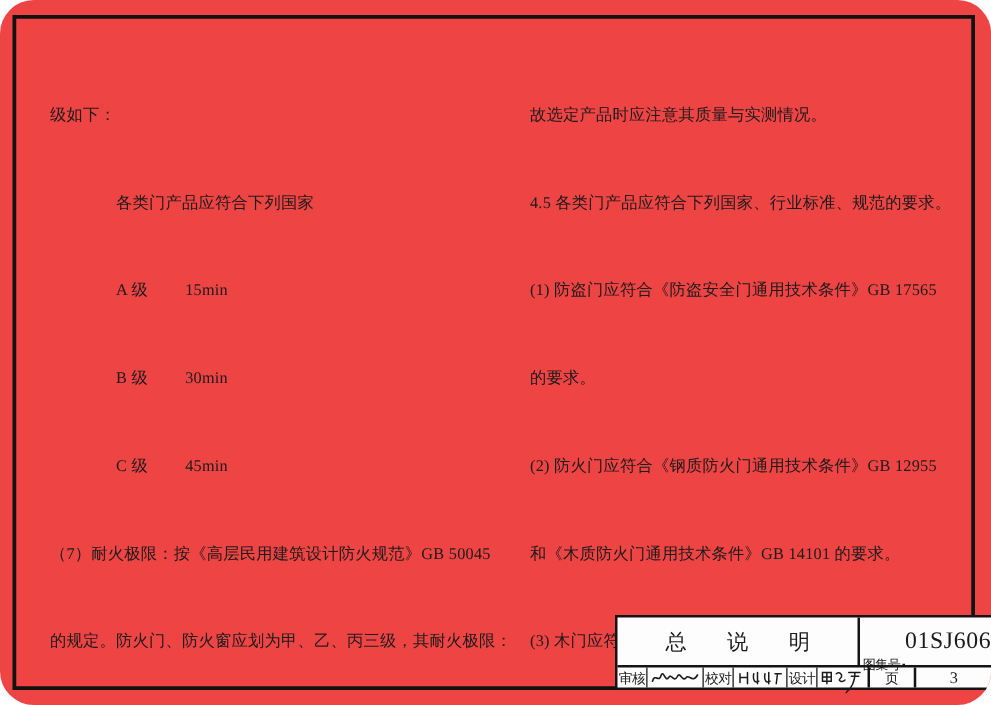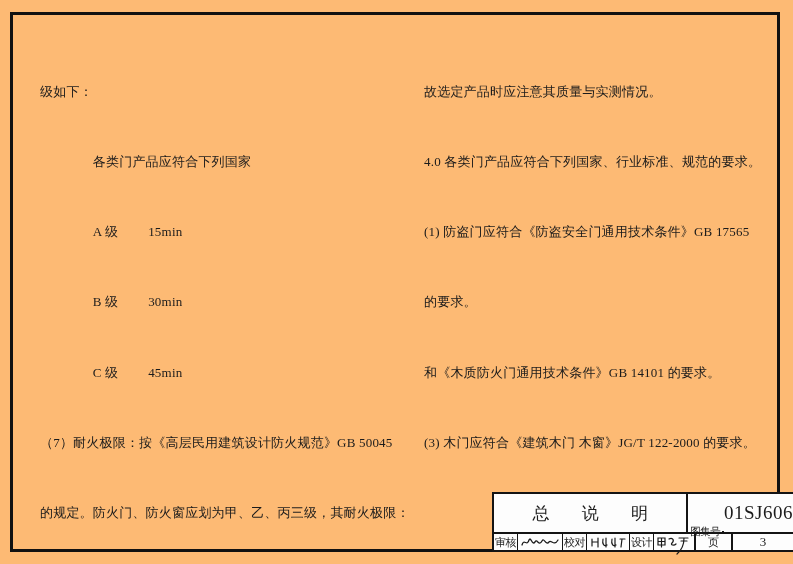--- a/index.html
+++ b/index.html
@@ -1,18 +1,18 @@
 <!DOCTYPE html>
 <html><head>
 <meta charset="utf-8">
 <style>
   html,body{margin:0;padding:0;background:#ffffff;}
   .page{
-    position:relative;width:793px;height:564px;background:#fdba74;overflow:hidden;
-    font-family:"Liberation Serif","DejaVu Serif",serif;color:#1b1b1b;
+    position:relative;width:793px;height:564px;background:#ef4444;overflow:hidden;
+    font-family:"Liberation Serif","DejaVu Serif",serif;color:#1b1b1b;border-radius:27px;
   }
   .frame{
     position:absolute;left:10px;top:12px;width:770px;height:540px;
     box-sizing:border-box;border:3px solid #111111;background:transparent;
   }
   .col{
     position:absolute;font-size:13px;line-height:23.4px;white-space:pre;
     letter-spacing:0.2px;
   }
   .col-left{left:40px;top:33px;width:358px;}
@@ -85,23 +85,24 @@
     
     
     
     
     
     
   </div>
 
   <div class="col col-right">
     <div class="tline">故选定产品时应注意其质量与实测情况。</div>
-    <div class="tline">4.0 各类门产品应符合下列国家、行业标准、规范的要求。</div>
+    <div class="tline">4.5 各类门产品应符合下列国家、行业标准、规范的要求。</div>
     <div class="tline">(1) 防盗门应符合《防盗安全门通用技术条件》GB 17565</div>
     <div class="tline">的要求。</div>
+    <div class="tline">(2) 防火门应符合《钢质防火门通用技术条件》GB 12955</div>
     <div class="tline">和《木质防火门通用技术条件》GB 14101 的要求。</div>
     <div class="tline">(3) 木门应符合《建筑木门 木窗》JG/T 122-2000 的要求。</div>
     
     
     
     
     
     
     
     

